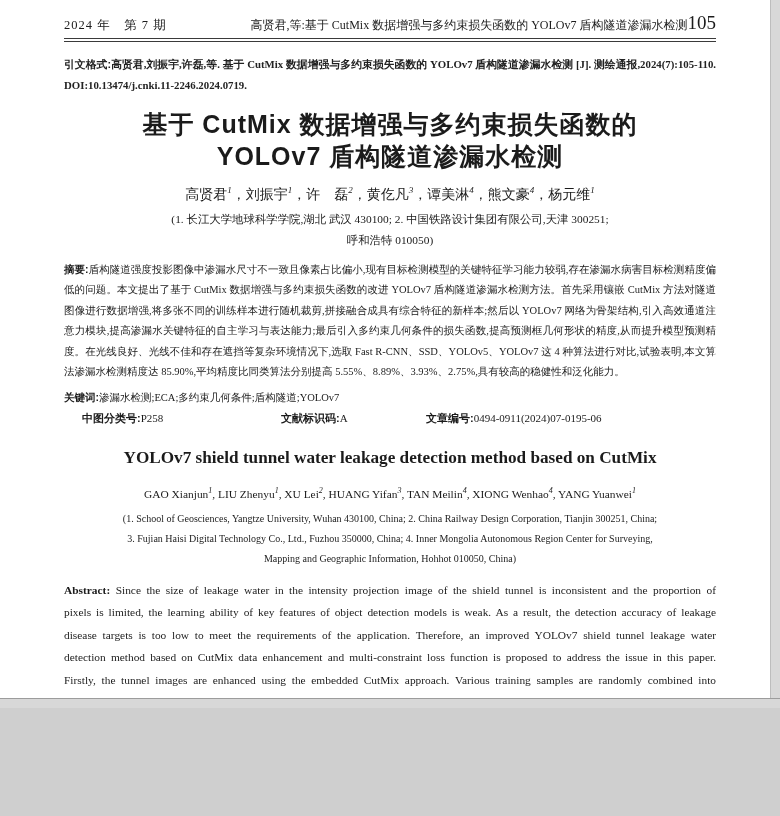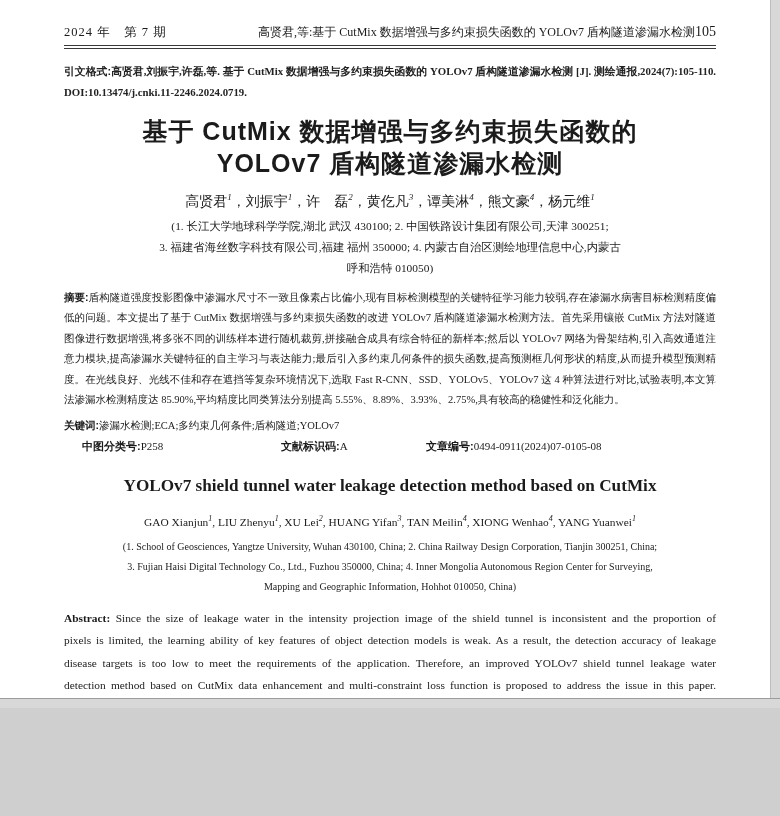--- a/index.html
+++ b/index.html
@@ -8,21 +8,21 @@
     background:#ffffff; overflow:hidden; box-sizing:border-box;
     font-family:"Liberation Serif", serif; color:#1b1b1b;
   }
   .edge-right { position:absolute; top:0; right:0; width:9px; height:100%; background:#d8d8d8; border-left:1px solid #bdbdbd; }
   .edge-bottom { position:absolute; left:0; bottom:0; width:100%; height:9px; background:#d8d8d8; border-top:1px solid #9c9c9c; }
   .content { margin:0 64px; width:652px; }
 
   .running-header { display:flex; align-items:baseline; padding-top:12px; font-size:12.5px; white-space:nowrap; }
   .running-header .left { flex:0 0 auto; letter-spacing:1px; }
   .running-header .mid { flex:1 1 auto; text-align:right; font-size:12px; }
-  .running-header .right { flex:0 0 auto; font-size:14px;margin-top:12px; }
+  .running-header .right { flex:0 0 auto; font-size:19px; }
   .header-rule { margin-top:4px; height:2px; border-top:1px solid #3a3a3a; border-bottom:1px solid #3a3a3a; }
 
   .citation { margin:12px 0 0 0; font-size:10.8px; line-height:21px; text-align:justify; font-weight:600; color:#222; }
   .citation .lbl { font-family:"Liberation Sans", sans-serif; font-weight:bold; }
 
   .title-cn { margin:12px 0 0 0; text-align:center; font-family:"Liberation Sans", sans-serif;
               font-weight:bold; font-size:25px; line-height:32px; letter-spacing:1px; }
 
   .authors-cn { margin-top:9px; text-align:center; font-size:14px; line-height:18px; }
   .authors-cn .au:not(:last-child)::after { content:"，"; }
@@ -68,32 +68,31 @@
       <div>基于 CutMix 数据增强与多约束损失函数的</div>
       <div>YOLOv7 盾构隧道渗漏水检测</div>
     </h1>
 
     <div class="authors-cn">
       <span class="au"><span>高贤君</span><sup>1</sup></span><span class="au"><span>刘振宇</span><sup>1</sup></span><span class="au"><span>许　磊</span><sup>2</sup></span><span class="au"><span>黄仡凡</span><sup>3</sup></span><span class="au"><span>谭美淋</span><sup>4</sup></span><span class="au"><span>熊文豪</span><sup>4</sup></span><span class="au"><span>杨元维</span><sup>1</sup></span>
     </div>
 
     <div class="affil-cn">
       <div>(1. 长江大学地球科学学院,湖北 武汉 430100; 2. 中国铁路设计集团有限公司,天津 300251;</div>
-      <div>3. 福建省海丝数字科技有限公司,福建 福州 350000; 4. 内蒙古自治区测绘地理信息中心,内蒙古</div>
       <div>呼和浩特 010050)</div>
     </div>
 
     <p class="para"><span class="lbl">摘要:</span><span>盾构隧道强度投影图像中渗漏水尺寸不一致且像素占比偏小,现有目标检测模型的关键特征学习能力较弱,存在渗漏水病害目标检测精度偏低的问题。本文提出了基于 CutMix 数据增强与多约束损失函数的改进 YOLOv7 盾构隧道渗漏水检测方法。首先采用镶嵌 CutMix 方法对隧道图像进行数据增强,将多张不同的训练样本进行随机裁剪,拼接融合成具有综合特征的新样本;然后以 YOLOv7 网络为骨架结构,引入高效通道注意力模块,提高渗漏水关键特征的自主学习与表达能力;最后引入多约束几何条件的损失函数,提高预测框几何形状的精度,从而提升模型预测精度。在光线良好、光线不佳和存在遮挡等复杂环境情况下,选取 Fast R-CNN、SSD、YOLOv5、YOLOv7 这 4 种算法进行对比,试验表明,本文算法渗漏水检测精度达 85.90%,平均精度比同类算法分别提高 5.55%、8.89%、3.93%、2.75%,具有较高的稳健性和泛化能力。</span></p>
 
     <p class="para keywords"><span class="lbl">关键词:</span><span>渗漏水检测;ECA;多约束几何条件;盾构隧道;YOLOv7</span></p>
 
     <div class="class-row">
       <span class="c1"><span class="lbl">中图分类号:</span><span>P258</span></span>
       <span class="c2"><span class="lbl">文献标识码:</span><span>A</span></span>
-      <span class="c3"><span class="lbl">文章编号:</span><span>0494-0911(2024)07-0105-08</span></span>
+      <span class="c3"><span class="lbl">文章编号:</span><span>0494-0911(2024)07-0195-06</span></span>
     </div>
 
     <h2 class="title-en">
       <div>YOLOv7 shield tunnel water leakage detection method based on CutMix</div>
     </h2>
 
     <div class="authors-en">
       <span class="au"><span>GAO Xianjun</span><sup>1</sup></span><span class="au"><span>LIU Zhenyu</span><sup>1</sup></span><span class="au"><span>XU Lei</span><sup>2</sup></span><span class="au"><span>HUANG Yifan</span><sup>3</sup></span><span class="au"><span>TAN Meilin</span><sup>4</sup></span><span class="au"><span>XIONG Wenhao</span><sup>4</sup></span><span class="au"><span>YANG Yuanwei</span><sup>1</sup></span>
     </div>
 

